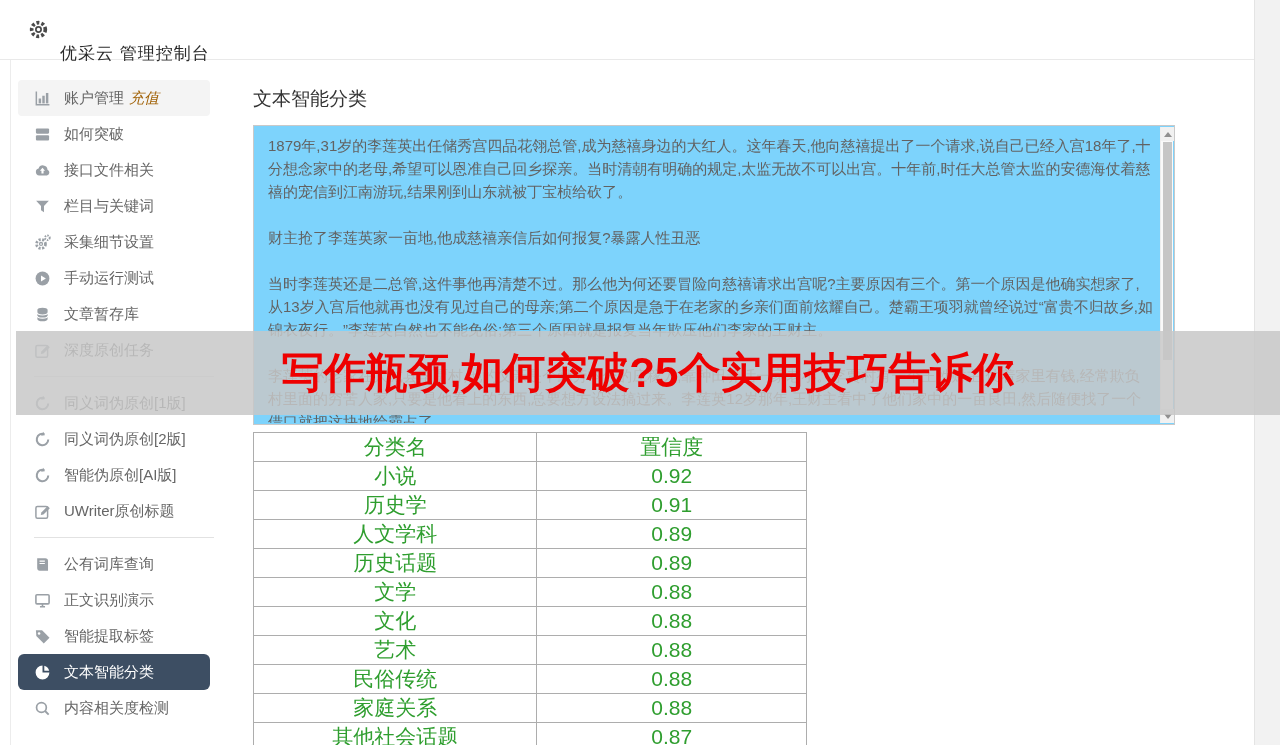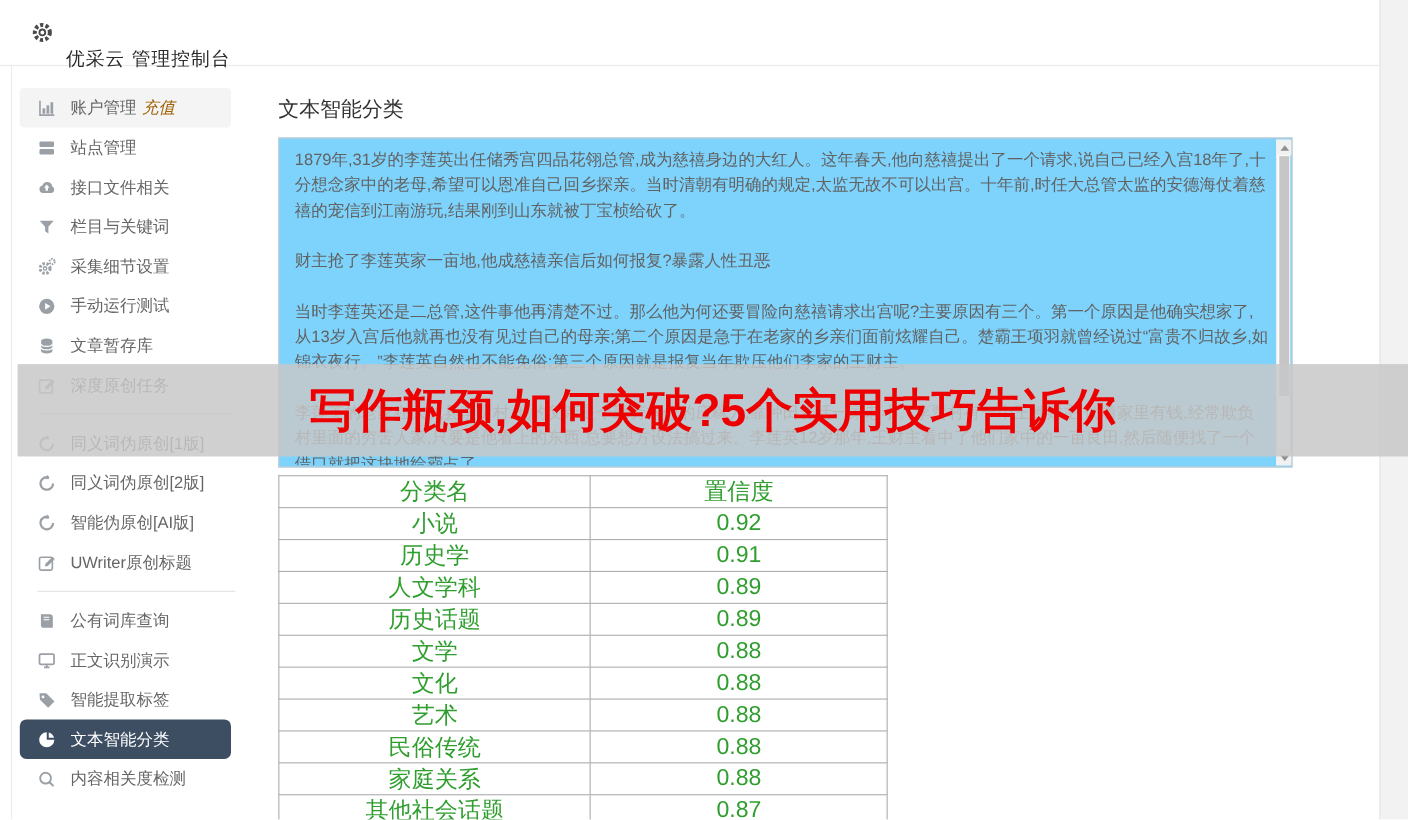--- a/index.html
+++ b/index.html
@@ -123,21 +123,21 @@
       <span class="badge">充值</span>
     </div>
 
     <div class="s-item">
       <span class="ic">
         <svg viewBox="0 0 16 16" width="17" height="17" fill="currentColor">
           <rect x="1.8" y="2.4" width="12.4" height="4.8" rx="1"></rect>
           <rect x="1.8" y="8.8" width="12.4" height="4.8" rx="1"></rect>
         </svg>
       </span>
-      <span class="lbl">站点管理</span>
+      <span class="lbl">如何突破</span>
     </div>
 
     <div class="s-item">
       <span class="ic">
         <svg viewBox="0 0 16 16" width="17" height="17">
           <path fill="currentColor" d="M12.7 7.2a4.3 4.3 0 0 0-8.4-1A3.3 3.3 0 0 0 4.8 12.7h7.4a2.9 2.9 0 0 0 .5-5.5z"></path>
           <path fill="#fff" d="M8 5.4 L10.4 8.2 H9 V10.8 H7 V8.2 H5.6 z"></path>
         </svg>
       </span>
       <span class="lbl">接口文件相关</span>

